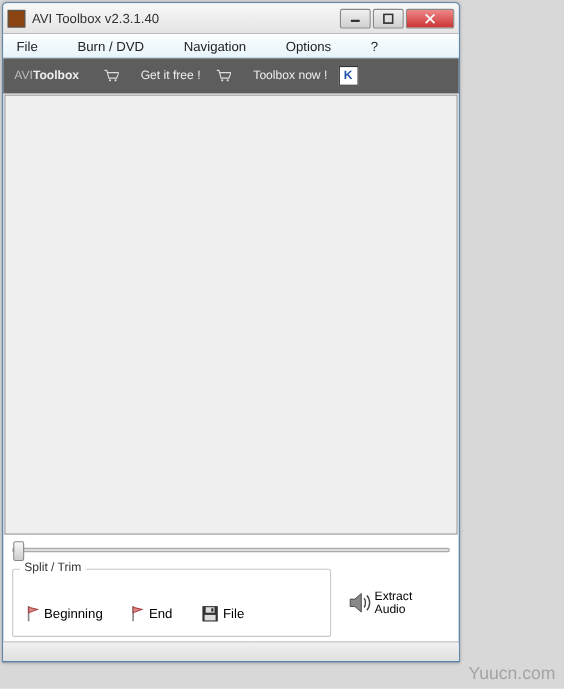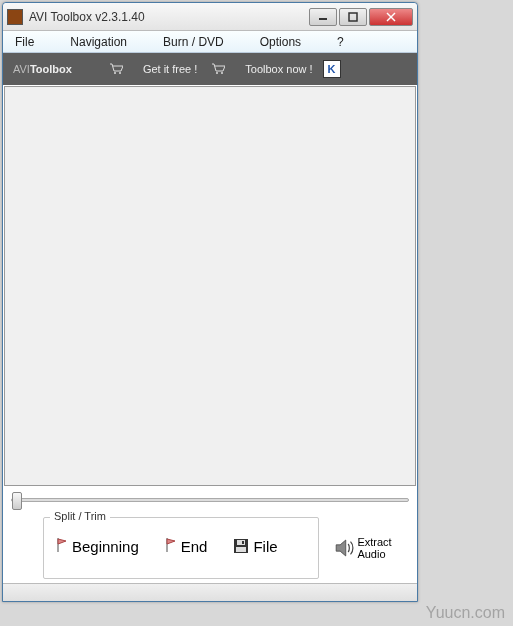--- a/index.html
+++ b/index.html
@@ -9,35 +9,35 @@
 .app-icon { width: 16px; height: 16px; background: #8b4513; margin-right: 6px; border: 1px solid #555; }
 .title-text { flex: 1; font-size: 12px; color: #333; }
 .win-btns { display: flex; gap: 2px; }
 .win-btn { width: 28px; height: 18px; border: 1px solid #888; border-radius: 2px; display: flex; align-items: center; justify-content: center; font-size: 10px; cursor: pointer; }
 .win-min { background: linear-gradient(#f0f0f0,#d0d0d0); }
 .win-max { background: linear-gradient(#f0f0f0,#d0d0d0); }
 .win-close { background: linear-gradient(#e88,#c33); color: #fff; width: 44px; }
 .menubar { height: 22px; background: linear-gradient(#fafeff,#e8f4fb); border-bottom: 1px solid #bcd; display: flex; align-items: center; padding: 0 4px; gap: 20px; }
 .menu-item { padding: 2px 8px; cursor: pointer; font-size: 12px; color: #222; }
 .toolbar { height: 32px; background: #5d5d5d; display: flex; align-items: center; padding: 0 10px; color: #ddd; font-size: 11px; }
-.brand { color: #bbb; margin-right: 23px; }
+.brand { color: #bbb; margin-right: 8px; }
 .brand b { color: #eee; }
 .tagline { color: #ccc; flex: 1; }
 .promo { display: flex; align-items: center; gap: 20px; margin-left: 14px; cursor: pointer; color: #eee; }
 .cart-icon { width: 14px; height: 12px; }
 .logo-badge { width: 18px; height: 18px; background: #fff; margin-left: 10px; display: flex; align-items: center; justify-content: center; font-weight: bold; color: #2255aa; font-size: 11px; border: 1px solid #333; }
 .content { flex: 1; background: #f0f0f0; border: 1px solid #999; margin: 1px; }
 .slider-area { height: 26px; padding: 4px 8px; display: flex; align-items: center; }
 .slider-track { flex: 1; height: 4px; background: #ddd; border: 1px solid #aaa; border-radius: 2px; position: relative; }
 .slider-thumb { position: absolute; left: 0; top: -7px; width: 10px; height: 18px; background: linear-gradient(#f8f8f8,#ccc); border: 1px solid #888; border-radius: 2px; cursor: pointer; }
 .bottom { height: 70px; padding: 4px 8px; display: flex; align-items: stretch; gap: 14px; }
-.split-group { border: 1px solid #c8c8c8; border-radius: 2px; padding: 4px 8px 6px 8px; position: relative; width: 290px; margin-left: 32px; }
+.split-group { border: 1px solid #c8c8c8; border-radius: 2px; padding: 16px 8px 6px 8px; position: relative; width: 290px; }
 .split-legend { position: absolute; top: -8px; left: 6px; background: #fff; padding: 0 4px; font-size: 11px; color: #333; }
 .split-btns { display: flex; gap: 18px; margin-top: 12px; align-items: center; }
-.tool-btn { display: flex; gap: 4px; cursor: pointer; font-size: 15px; padding: 4px; }
+.tool-btn { display: flex; align-items: center; gap: 4px; cursor: pointer; font-size: 12px; padding: 4px; }
 .flag-icon { width: 12px; height: 14px; }
 .save-icon { width: 16px; height: 16px; }
 .extract { display: flex; flex-direction: row; align-items: center; justify-content: center; cursor: pointer; font-size: 11px; gap: 2px; width: 80px; }
 .speaker-icon { width: 28px; height: 28px; }
 .picture-icon { width: 28px; height: 24px; background: #bbb; border: 1px solid #666; }
 .statusbar { height: 18px; background: linear-gradient(#f0f0f0,#e0e0e0); border-top: 1px solid #bbb; }
 .watermark { position: absolute; bottom: 4px; right: 8px; font-size: 16px; color: rgba(100,100,100,0.45); }
 </style>
 </head>
 <body>
@@ -62,22 +62,22 @@
         <svg width="10" height="10">
             <line x1="1" y1="1" x2="9" y2="9" stroke="#fff" stroke-width="1.5"></line>
             <line x1="9" y1="1" x2="1" y2="9" stroke="#fff" stroke-width="1.5"></line>
           </svg>
       </div>
     </div>
   </div>
 
   <div class="menubar">
     <div class="menu-item">File</div>
+    <div class="menu-item">Burn / DVD</div>
     <div class="menu-item">Navigation</div>
-    <div class="menu-item">Burn / DVD</div>
     <div class="menu-item">Options</div>
     <div class="menu-item">?</div>
   </div>
 
   <div class="toolbar">
     <span class="brand"><span>AVI</span><b>Toolbox</b></span>
     <div class="promo">
       <svg class="cart-icon" viewBox="0 0 14 12">
           <path d="M1 1h2l2 7h7l2-5H4" fill="none" stroke="#ddd" stroke-width="1"></path>
           <circle cx="6" cy="10" r="1" fill="#ddd"></circle>

